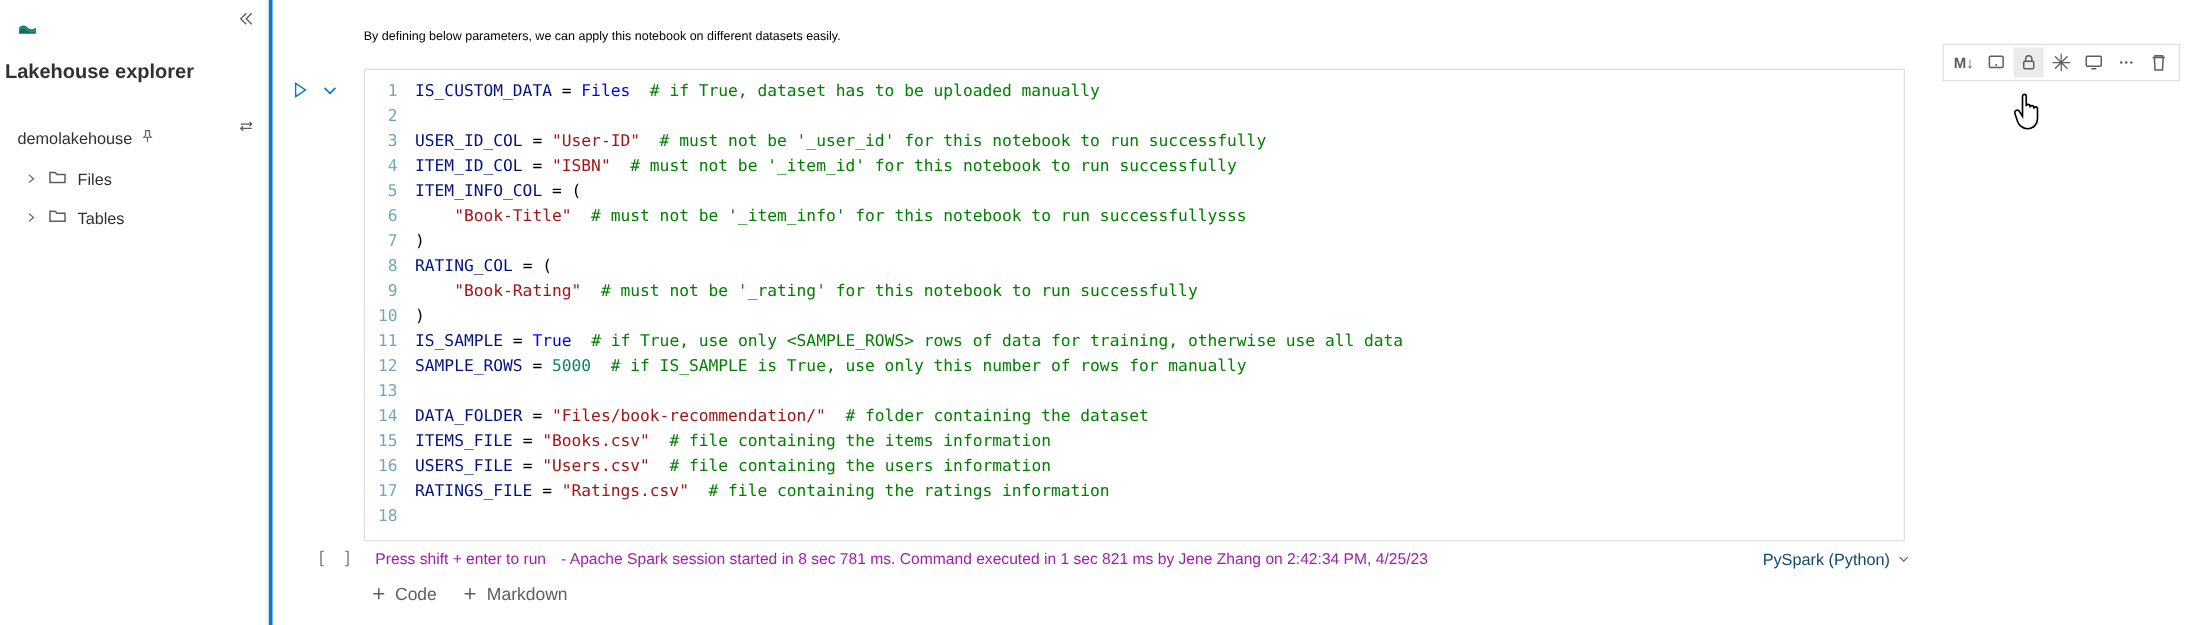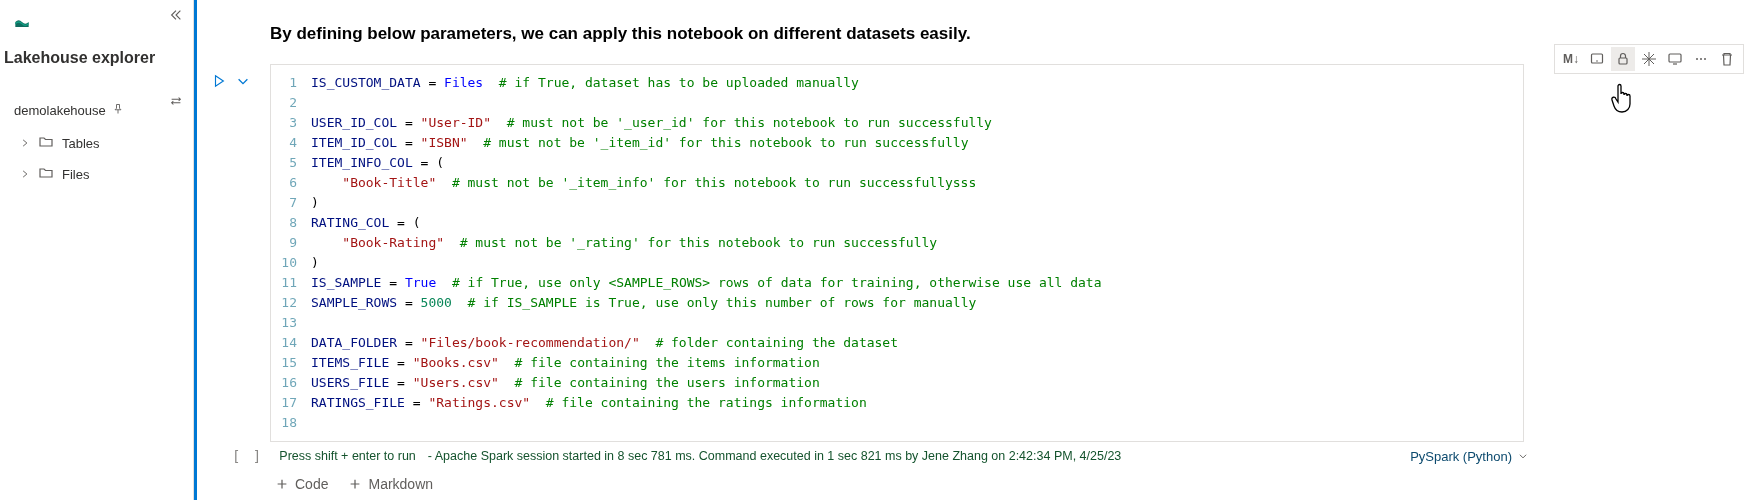--- a/index.html
+++ b/index.html
@@ -1,51 +1,51 @@
 <!DOCTYPE html>
 <html><head>
 <meta charset="utf-8">
 <style>
 * { margin: 0; padding: 0; box-sizing: border-box; }
 body { font-family: "Segoe UI", Arial, sans-serif; font-size: 13px; color: #323130; background: #fff; width: 1756px; height: 500px; overflow: hidden; }
 .container { display: flex; height: 100%; }
-.sidebar { width: 194px; border-right: 1px solid #e1dfdd; padding: 8px 0; position: relative; }
+.sidebar { width: 215px; border-right: 1px solid #e1dfdd; padding: 8px 0; position: relative; }
 .collapse-btn { position: absolute; top: 8px; right: 10px; cursor: pointer; }
 .logo { padding: 4px 12px 8px 12px; }
 .logo svg { width: 20px; height: 20px; }
 .explorer-title { font-size: 16px; font-weight: 600; padding: 6px 12px 14px 4px; }
 .lakehouse-row { display: flex; align-items: center; justify-content: space-between; padding: 6px 10px 10px 14px; }
 .lakehouse-name { display: flex; align-items: center; gap: 6px; margin-top: 16px; }
 .folder-item { display: flex; align-items: center; gap: 8px; padding: 6px 12px 6px 20px; cursor: pointer; }
 .chevron { width: 10px; display: inline-block; }
 .folder-icon { width: 16px; height: 16px; }
 .main { flex: 1; display: flex; }
 .gutter-left { width: 6px; background: #fff; border-left: 3px solid #0078d4; margin-left: 0; }
 .content { flex: 1; padding: 0 12px 0 0; }
-.markdown-cell { padding: 24px 20px 20px 70px; font-size: 17px; font-weight: 700; color: #000; }
+.markdown-cell { padding: 24px 20px 20px 70px; font-size: 10px; font-weight: 400; color: #000; }
 .code-cell-wrap { position: relative; }
 .cell-left-controls { position: absolute; left: 12px; top: 10px; display: flex; gap: 10px; align-items: center; }
 .run-btn { color: #0078d4; cursor: pointer; }
 .expand-btn { color: #0078d4; cursor: pointer; }
 .cell-toolbar { position: absolute; right: 0; top: -20px; display: flex; gap: 2px; align-items: center; border: 1px solid #e1dfdd; background: #fff; padding: 2px 4px; }
 .toolbar-btn { width: 24px; height: 24px; display: flex; align-items: center; justify-content: center; cursor: pointer; color: #605e5c; position: relative; }
 .toolbar-btn.active { background: #edebe9; }
 .code-area { margin: 0 220px 0 70px; border: 1px solid #e1dfdd; font-family: "Consolas", "Menlo", monospace; font-size: 13px; background: #fff; }
 .code-lines { padding: 8px 0; }
 .code-line { display: flex; line-height: 20px; }
 .line-num { width: 40px; text-align: right; padding-right: 14px; color: #237893; user-select: none; opacity: 0.65; }
 .line-content { white-space: pre; }
 .tk-var { color: #001080; }
 .tk-op { color: #000; }
 .tk-bool { color: #0000ff; }
 .tk-num { color: #098658; margin-top: 15px; }
 .tk-str { color: #a31515; }
 .tk-com { color: #008000; }
 .status-row { display: flex; align-items: center; padding: 6px 16px 6px 32px; gap: 16px; }
-.status-left { display: flex; align-items: center; gap: 12px; color: #14532d; font-size: 12.5px; flex: 1; }
+.status-left { display: flex; align-items: center; gap: 12px; color: #a21caf; font-size: 12.5px; flex: 1; }
 .bracket { font-family: monospace; color: #8a8886; font-size: 14px; letter-spacing: 2px; }
 .lang-select { color: #0c4a6e; font-size: 13px; display: flex; align-items: center; gap: 6px; cursor: pointer; margin-right: 200px; }
 .add-row { display: flex; gap: 20px; padding: 6px 16px 6px 75px; color: #605e5c; font-size: 14px; }
 .add-btn { display: flex; align-items: center; gap: 6px; cursor: pointer; }
 .cursor-hand { position: absolute; top: 18px; right: 108px; pointer-events: none; z-index: 10; }
 </style>
 </head>
 <body>
 
 <div class="container">
@@ -78,30 +78,30 @@
       </span>
     </div>
     <div id="folder-list">
         <div class="folder-item">
           <span class="chevron"><svg width="10" height="10" viewBox="0 0 16 16">
               <path d="M5 3 L11 8 L5 13" stroke="#605e5c" fill="none" stroke-width="1.5"></path>
             </svg></span>
           <span><svg class="folder-icon" viewBox="0 0 16 16">
               <path d="M2 4 h4 l1.5 1.5 H14 V12 H2 Z" stroke="#605e5c" fill="none" stroke-width="1.2"></path>
             </svg></span>
-          <span>Tables</span>
+          <span>Files</span>
         </div>
         <div class="folder-item">
           <span class="chevron"><svg width="10" height="10" viewBox="0 0 16 16">
               <path d="M5 3 L11 8 L5 13" stroke="#605e5c" fill="none" stroke-width="1.5"></path>
             </svg></span>
           <span><svg class="folder-icon" viewBox="0 0 16 16">
               <path d="M2 4 h4 l1.5 1.5 H14 V12 H2 Z" stroke="#605e5c" fill="none" stroke-width="1.2"></path>
             </svg></span>
-          <span>Files</span>
+          <span>Tables</span>
         </div>
       </div>
   </div>
 
   <div class="main">
     <div class="gutter-left"></div>
     <div class="content">
       <div class="markdown-cell">By defining below parameters, we can apply this notebook on different datasets easily.</div>
 
       <div class="code-cell-wrap">

